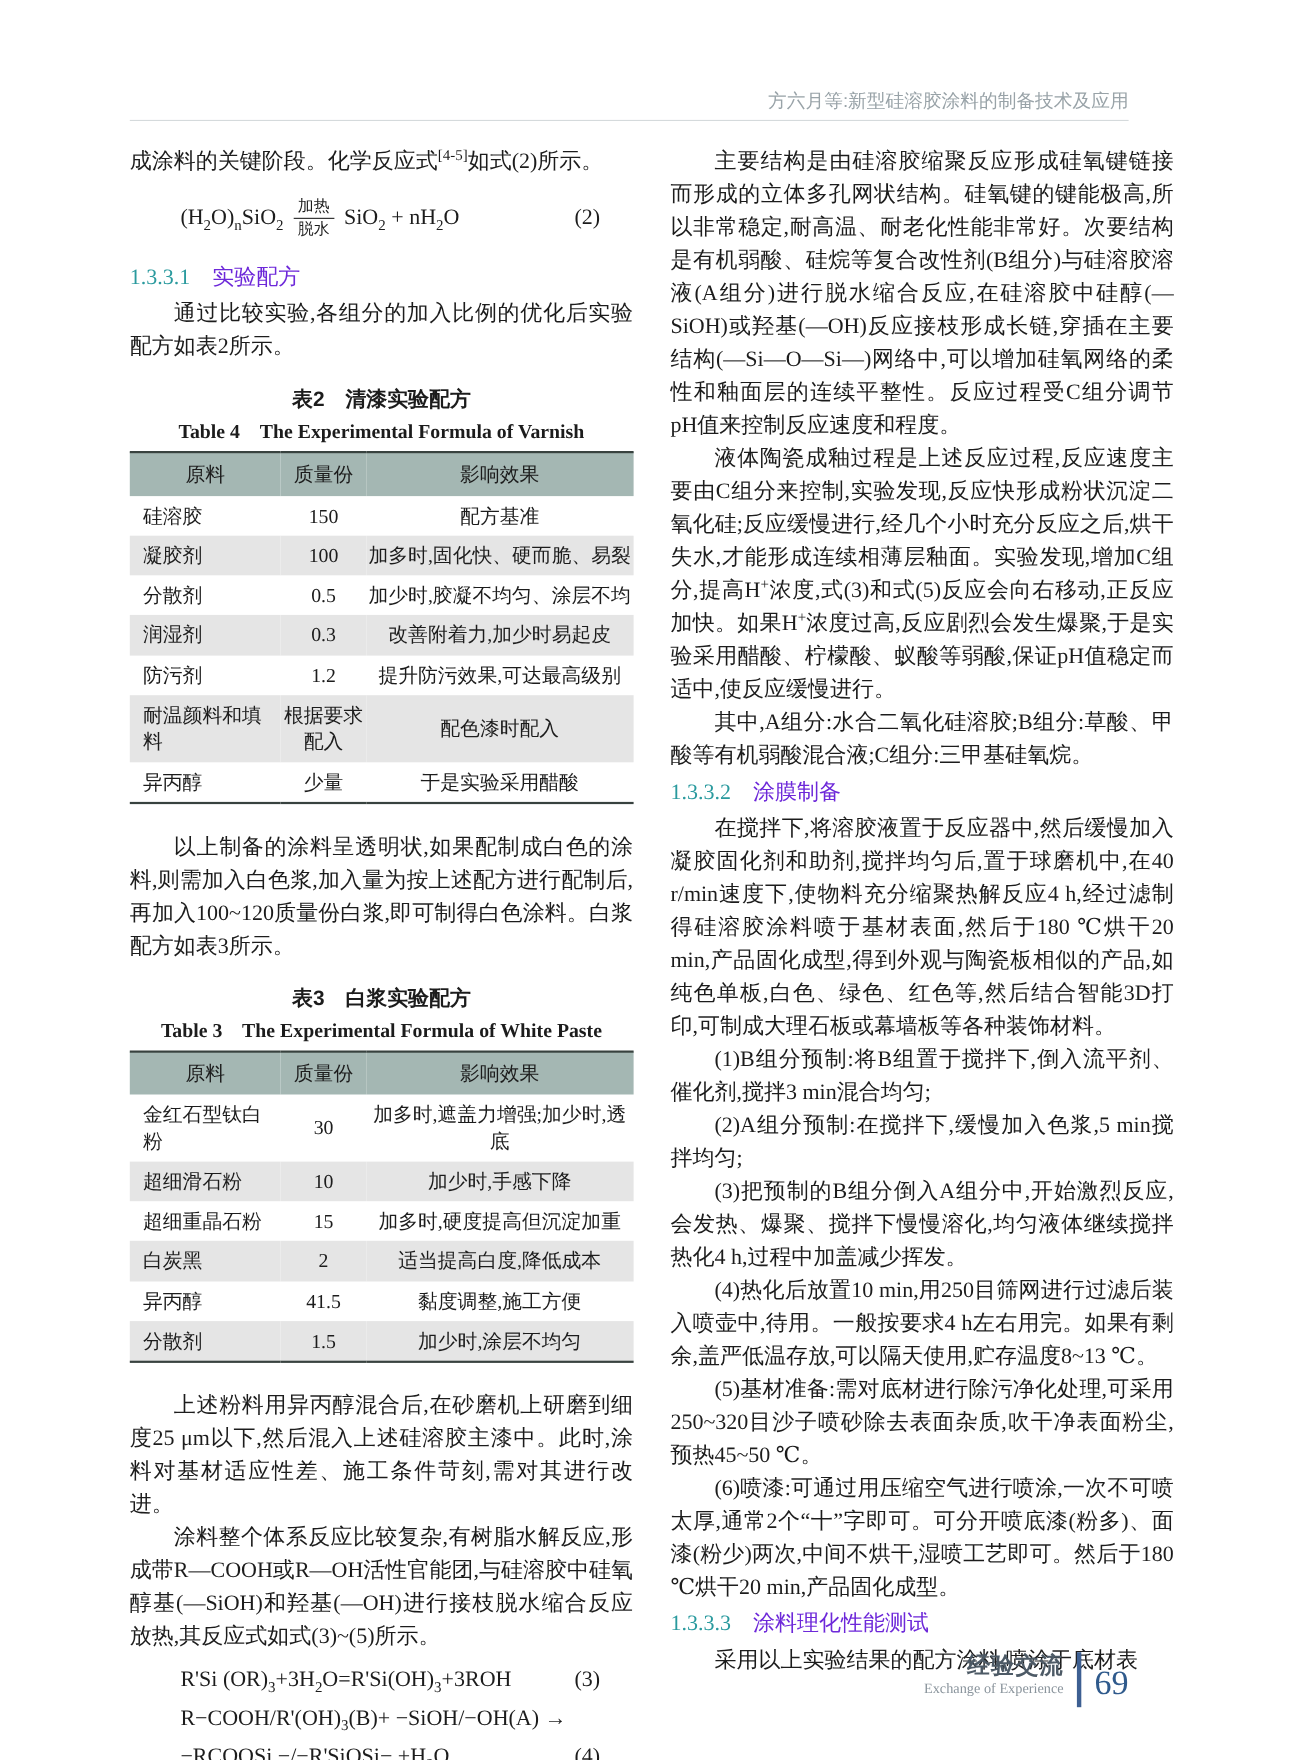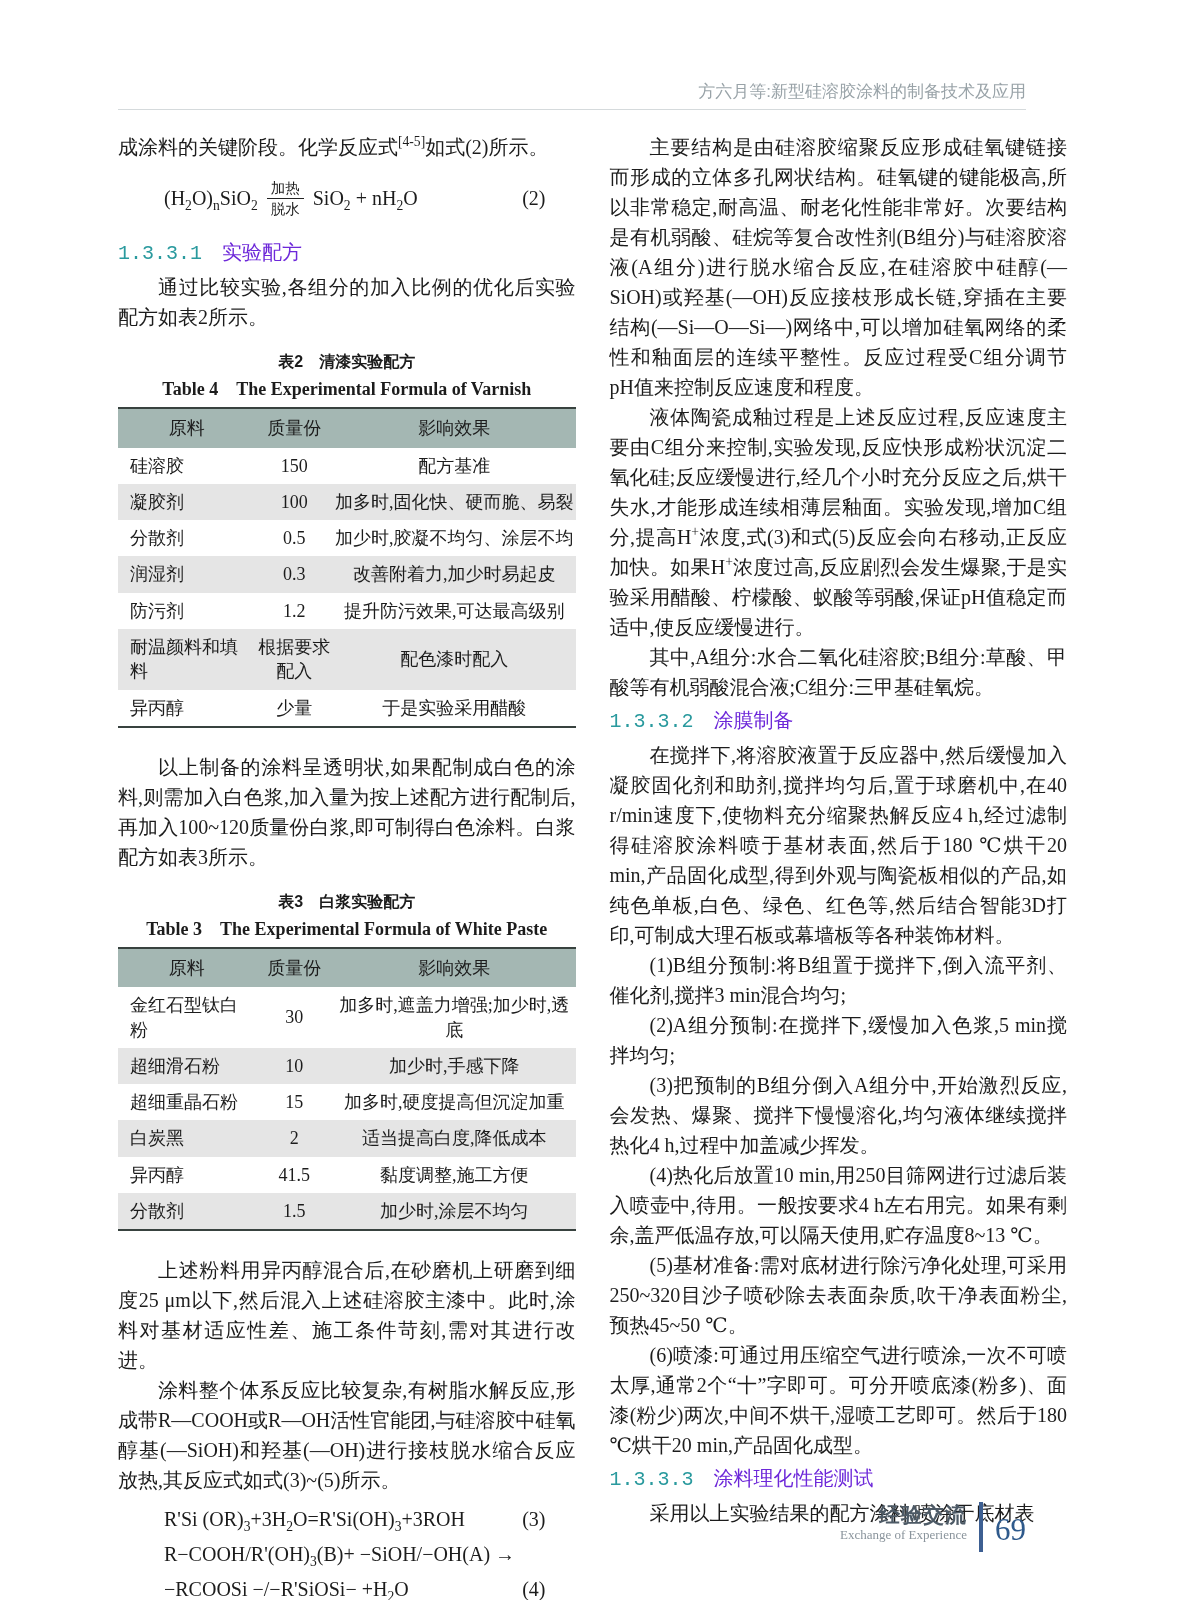--- a/index.html
+++ b/index.html
@@ -11,33 +11,33 @@
   .head-rule{position:absolute;top:109px;left:118px;right:122px;border-top:1px solid #d5dadc;}
   
   .columns{position:absolute;top:132px;left:118px;width:949px;display:flex;gap:34px;}
   .col{flex:1;min-width:0;}
   p.para{margin:0;font-size:20px;line-height:30px;text-align:justify;}
   p.indent{text-indent:2em;}
   sup{font-size:0.68em;vertical-align:super;line-height:0;font-family:Liberation Serif, serif;}
   sub{font-size:0.68em;vertical-align:sub;line-height:0;}
   
   .sec{display:flex;align-items:baseline;margin:3px 0 3px 0;line-height:30px;}
-  .sec-num{color:#2a9a9e;font-family:Liberation Mono, monospace;font-size:20px;margin-right:20px;}
+  .sec-num{color:#2a9a9e;font-family:Liberation Serif, serif;font-size:20px;margin-right:20px;}
   .sec-title{font-family:"Liberation Sans","DejaVu Sans",sans-serif;font-size:20px;color:#6d28d9;}
   
   .eq2{display:flex;align-items:center;margin:17px 0 19px 0;padding-left:46px;position:relative;font-size:20px;}
   .frac{display:inline-flex;flex-direction:column;align-items:center;margin:0 9px;font-size:14.5px;line-height:1.25;}
   .frac-top{border-bottom:1.5px solid #222;padding:0 4px 1px 4px;}
   .frac-bot{padding-top:1px;}
   .eq-num{position:absolute;right:30px;}
   .eq-block{margin-top:10px;}
   .eq-line{position:relative;margin:7px 0;padding-left:46px;font-size:20px;line-height:28px;}
   
   .cap-zh{text-align:center;font-family:"Liberation Sans","DejaVu Sans",sans-serif;font-weight:700;
-          font-size:16px;margin:20px 0 4px 0;}
+          font-size:19px;margin:20px 0 4px 0;}
   .cap-en{text-align:center;font-weight:700;font-size:18px;margin:0 0 6px 0;}
   table.data{width:100%;border-collapse:collapse;border-top:2px solid #38423f;border-bottom:2px solid #38423f;
           font-size:18px;line-height:1.35;margin-bottom:24px;}
   table.data th{background:#a4b7b3;font-weight:500;padding:7px 2px;}
   table.data td{padding:6px 2px;text-align:center;}
   table.data td.c1{text-align:left;padding-left:12px;}
   col.c1{width:30%;} col.c2{width:17%;} col.c3{width:53%;}
   tr.alt{background:#e5e5e5;}
   
   .footer{position:absolute;right:122px;bottom:48px;display:flex;align-items:flex-start;}

